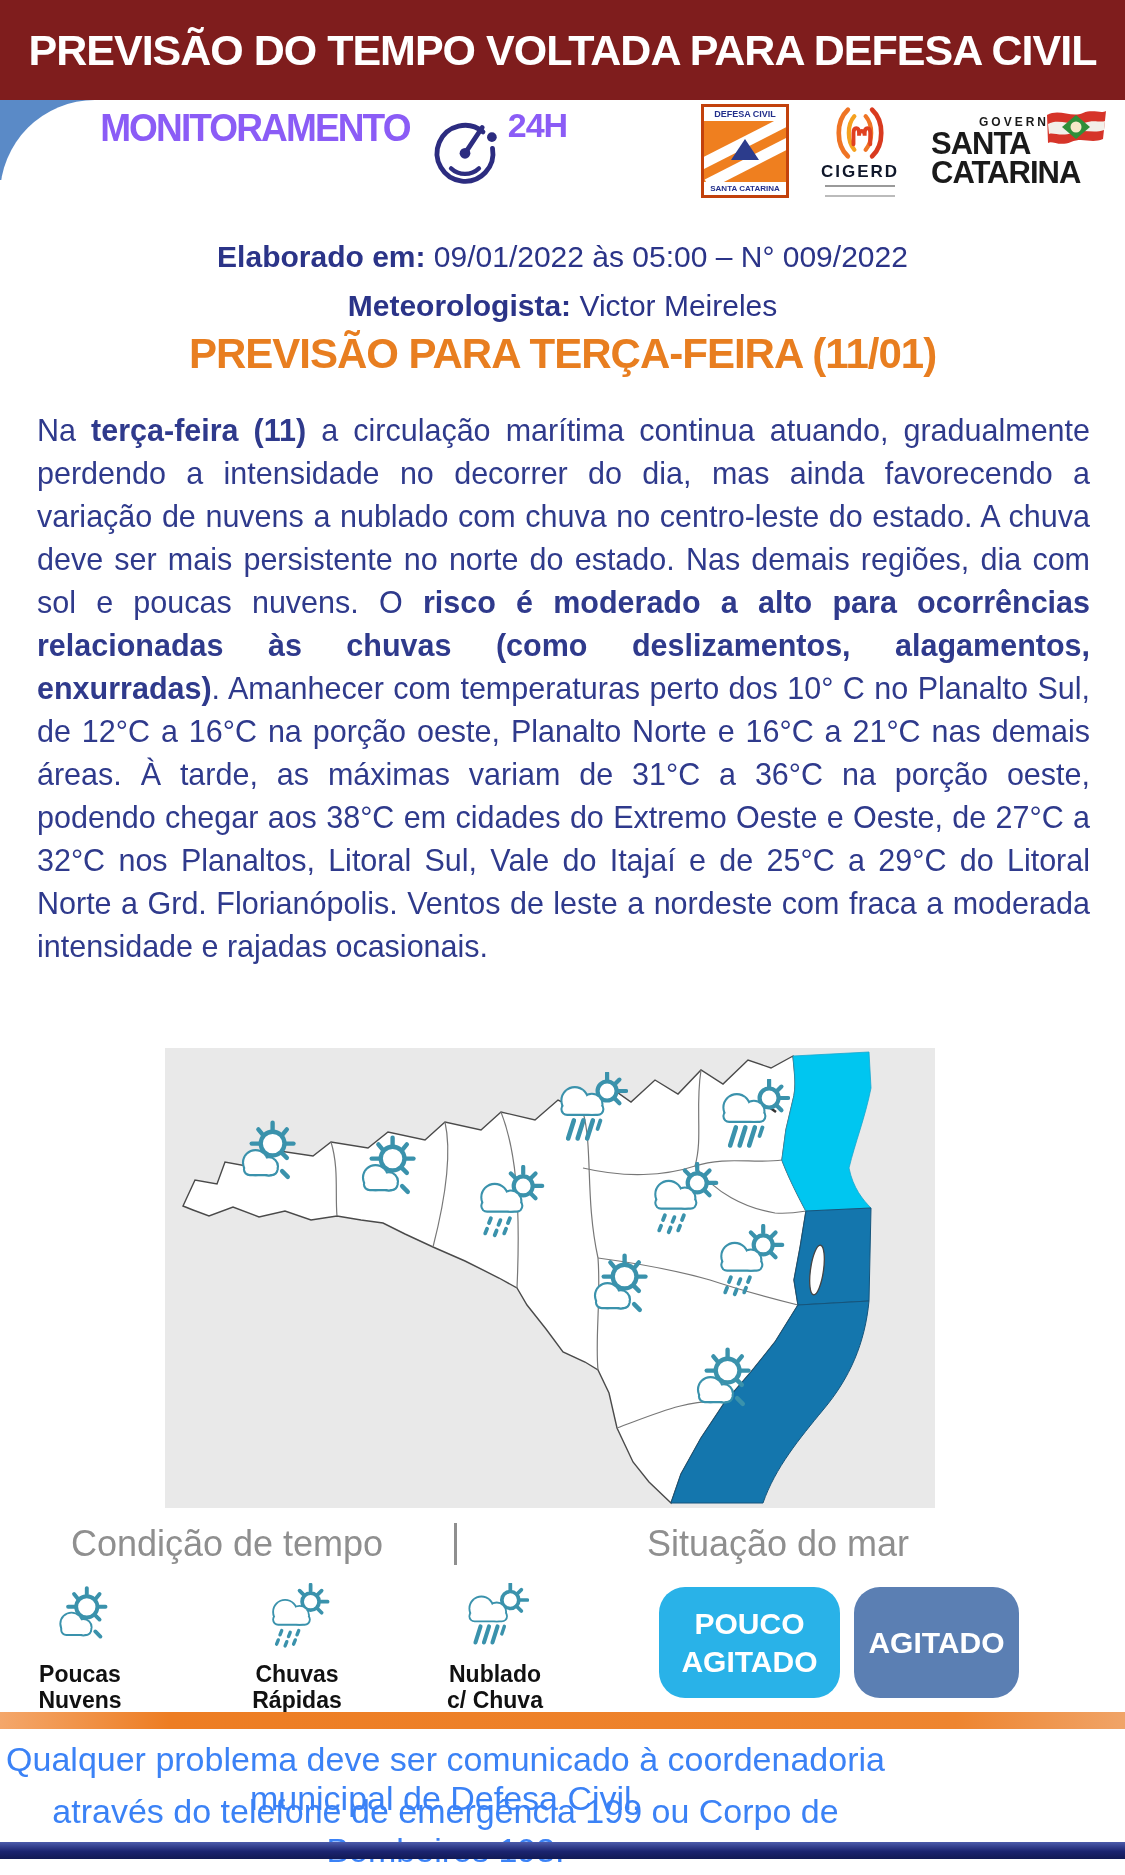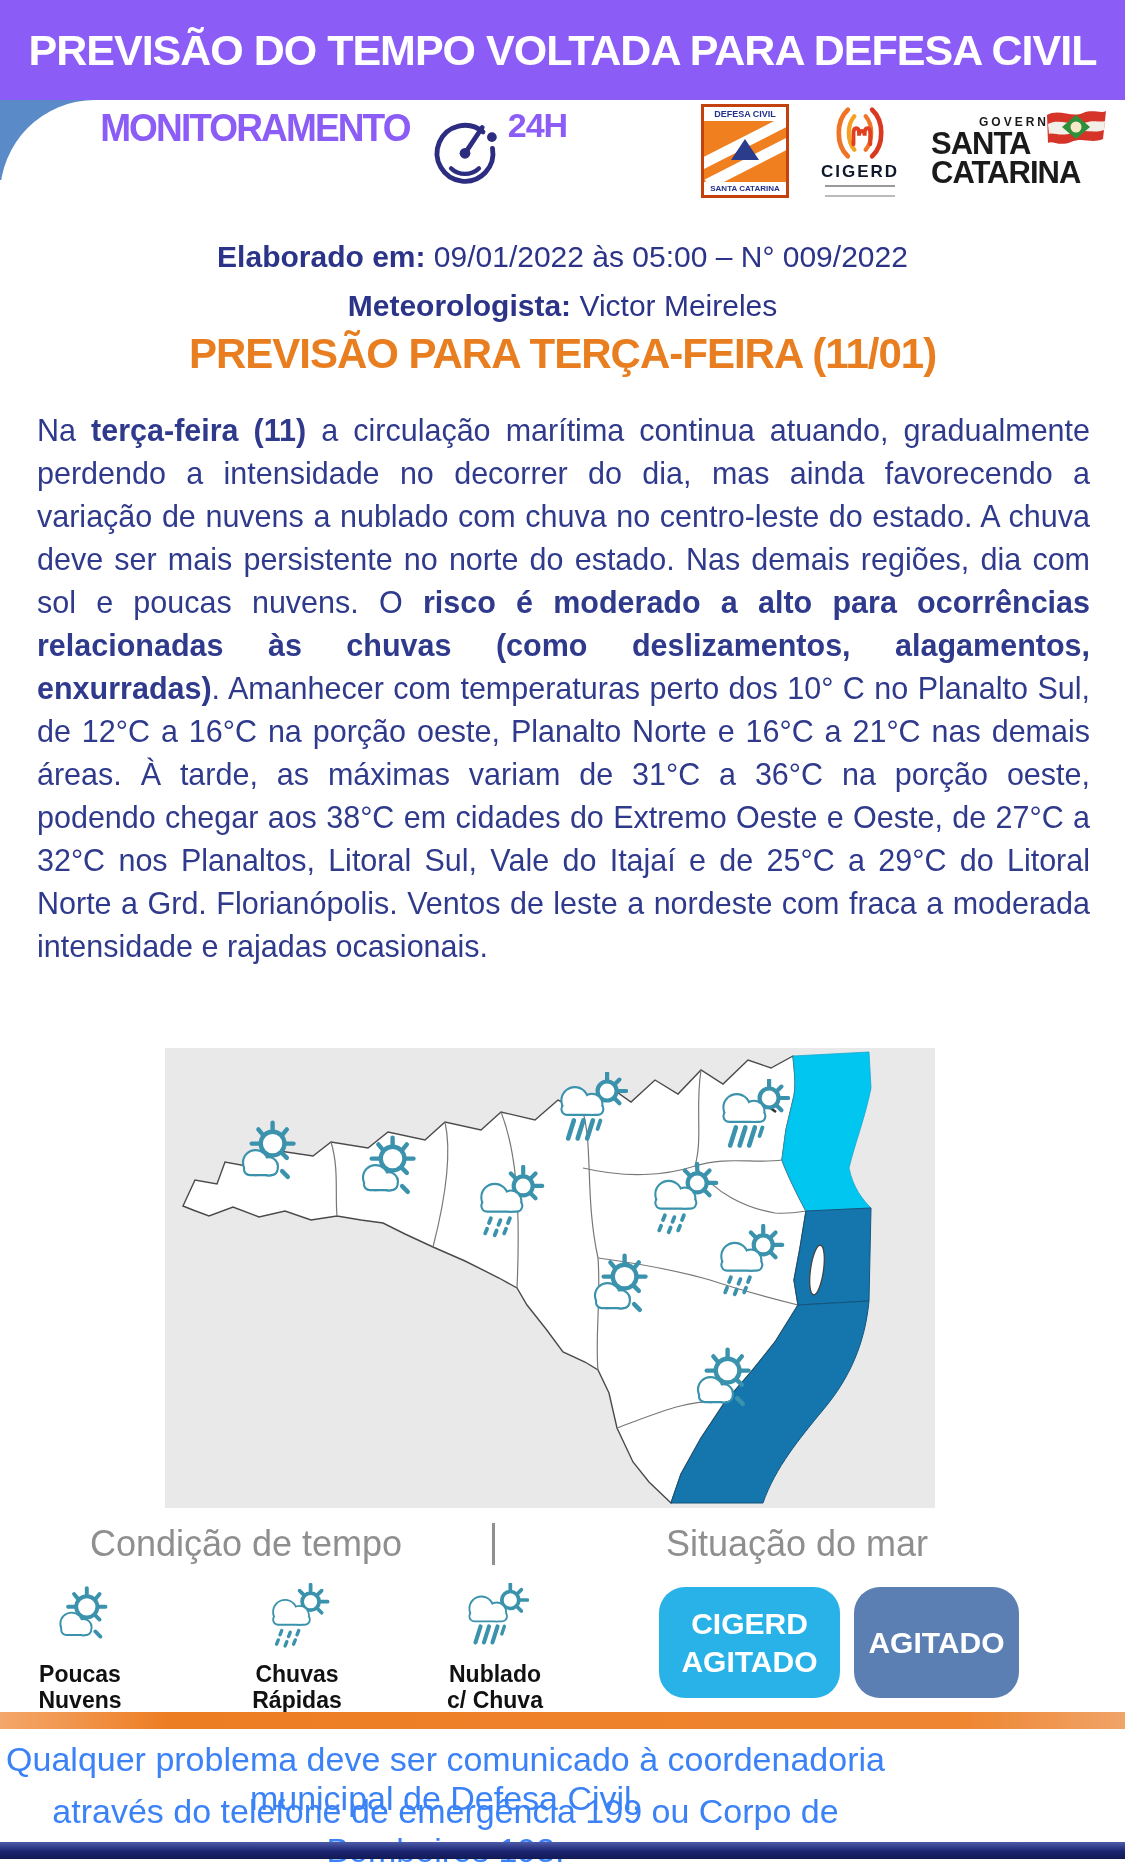--- a/index.html
+++ b/index.html
@@ -1,19 +1,19 @@
 <!DOCTYPE html>
 <html><head>
 <meta charset="utf-8">
 <style>
   html,body{margin:0;padding:0;background:#fff;}
   .page{position:relative;width:1125px;height:1875px;background:#fff;overflow:hidden;
         font-family:"Liberation Sans",sans-serif;}
   
-  .header{position:absolute;top:0;left:0;width:1125px;height:100px;background:#8b5cf6;
+  .header{position:absolute;top:0;left:0;width:1125px;height:100px;background:#7f1d1d;
           display:flex;align-items:center;justify-content:center;}
   .header-title{color:#fff;font-weight:bold;font-size:43px;letter-spacing:-1px;white-space:nowrap;}
   .blue-corner{position:absolute;top:100px;left:0;width:170px;height:80px;background:#5a8ac7;}
   .white-round{position:absolute;top:100px;left:0;width:1125px;height:95px;background:#fff;
                border-top-left-radius:95px;}
   
   .logo-row{position:absolute;top:102px;left:92px;right:22px;height:98px;
             display:flex;justify-content:space-between;align-items:center;z-index:5;}
   .monit{display:flex;align-items:flex-start;color:#8b5cf6;}
   .monit-text{font-size:39px;font-weight:bold;letter-spacing:-2px;transform:scaleX(.95);}
@@ -48,21 +48,21 @@
   .forecast-heading{position:absolute;top:330px;left:0;width:1125px;margin:0;text-align:center;
                     color:#e87e20;font-size:42px;font-weight:bold;letter-spacing:-1px;}
   .forecast-text{position:absolute;top:397px;left:25px;right:23px;margin:12px;
                  font-size:30.5px;line-height:43px;text-align:justify;color:#2f3a8c;}
   .forecast-text .seg-bold{font-weight:bold;}
   
   .map-area{position:absolute;top:1048px;left:165px;width:770px;height:460px;}
   
   .legend-titles{position:absolute;top:1522px;left:0;width:1125px;height:44px;
                  display:flex;align-items:center;color:#8f8f8f;font-size:36px;}
-  .lt-left{width:492px;text-align:center;}
+  .lt-left{width:454px;text-align:center;}
   .lt-div{width:3px;height:42px;background:#8f8f8f;}
   .lt-right{flex:1;text-align:center;padding-right:26px;}
   .legend-item{position:absolute;top:1583px;width:180px;display:flex;flex-direction:column;align-items:center;}
   .li-0{left:-10px;} .li-1{left:207px;} .li-2{left:405px;}
   .legend-label{margin-top:10px;font-size:23px;font-weight:bold;color:#111;text-align:center;line-height:26px;}
   .sea-btn{position:absolute;top:1587px;height:111px;border-radius:26px;display:flex;
            align-items:center;justify-content:center;text-align:center;color:#fff;
            font-size:30px;font-weight:bold;line-height:38px;}
   .sea-btn-0{left:659px;width:181px;}
   .sea-btn-1{left:854px;width:165px;}
@@ -291,21 +291,21 @@
   <div class="legend-item li-2">
     <svg width="68" height="68" viewBox="0 0 80 80">
         <use href="#icon-cloud-rain-sun"></use>
       </svg>
     <div class="legend-label">
       <div>Nublado</div>
         <div>c/ Chuva</div>
     </div>
   </div>
 
-  <div class="sea-btn sea-btn-0" style="background: rgb(41, 178, 232);">CIGERD AGITADO</div>
+  <div class="sea-btn sea-btn-0" style="background: rgb(41, 178, 232);">POUCO AGITADO</div>
   <div class="sea-btn sea-btn-1" style="background: rgb(91, 127, 179);">AGITADO</div>
 
   <div class="orange-bar"></div>
   <div class="notice notice-1">Qualquer problema deve ser comunicado à coordenadoria municipal de Defesa Civil,</div>
   <div class="notice notice-2">através do telefone de emergência 199 ou Corpo de Bombeiros 193.</div>
   <div class="navy-bar"></div>
 
 </div>
 
 </body></html>

